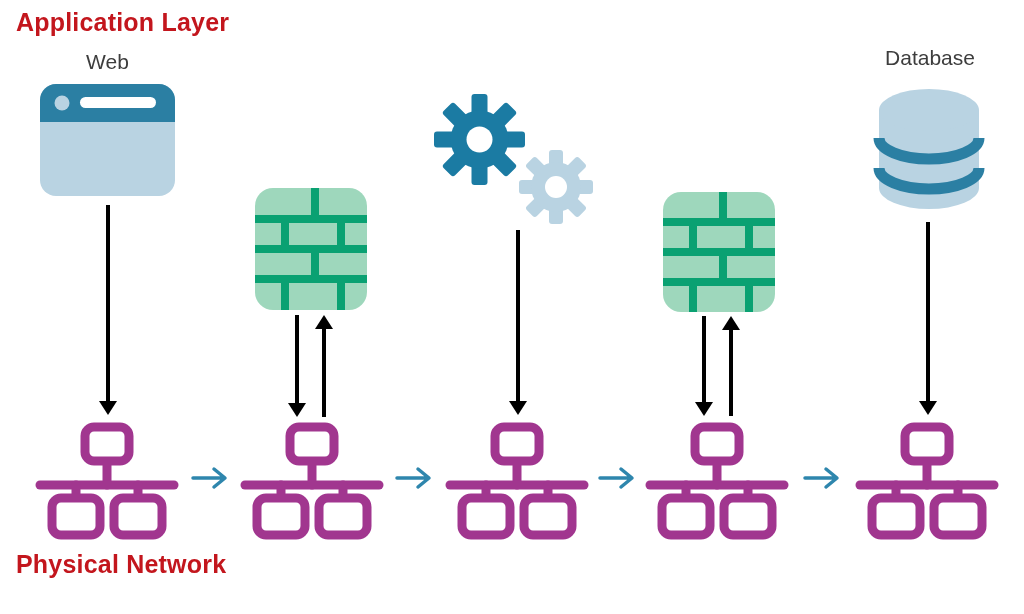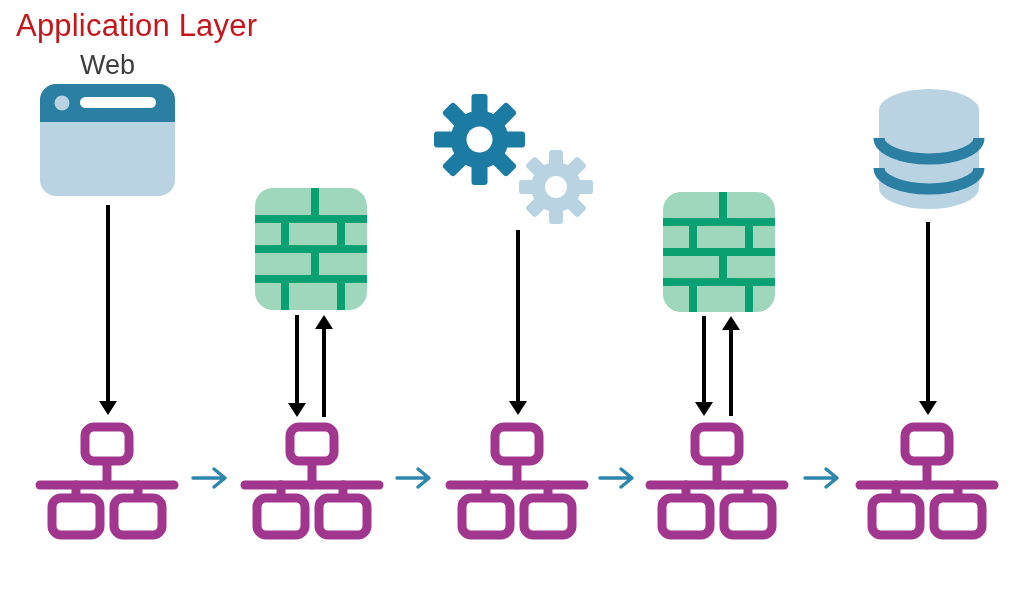--- a/index.html
+++ b/index.html
@@ -8,29 +8,29 @@
   .canvas {
     position: relative;
     width: 1024px;
     height: 614px;
     background: #ffffff;
     overflow: hidden;
   }
   .layer-title {
     position: absolute;
     color: #c3161d;
-    font-size: 31px;
-    font-weight: 400;
+    font-size: 25px;
+    font-weight: 700;
     letter-spacing: 0.2px;
     white-space: nowrap;
   }
   .node-label {
     position: absolute;
     color: #3d3d3d;
-    font-size: 27px;
+    font-size: 21px;
     text-align: center;
     white-space: nowrap;
   }
   .icon { position: absolute; }
   .icon svg { display: block; }
 
   
   .varrow { position: absolute; width: 18px; }
   .varrow .shaft {
     position: absolute; left: 7px; width: 4px; background: #000;
@@ -44,22 +44,24 @@
   }
   .varrow.down .head { bottom: 0; border-top: 14px solid #000; }
   .varrow.up .head { top: 0; border-bottom: 14px solid #000; }
 </style>
 </head>
 <body>
 
 <div class="canvas">
 
   <div class="layer-title" style="left:16px; top:8px;">Application Layer</div>
+  <div class="layer-title" style="left:16px; top:550px;">Physical Network</div>
 
   <div class="node-label" style="left:40px; top:50px; width:135px;">Web</div>
+  <div class="node-label" style="left:855px; top:46px; width:150px;">Database</div>
 
   <div class="icon" style="left:40px; top:84px;">
     <svg width="135" height="112" viewBox="0 0 135 112" aria-hidden="true">
       <rect width="135" height="112" rx="16" fill="#b9d3e2"></rect>
       <path d="M0 38 V16 A16 16 0 0 1 16 0 H119 A16 16 0 0 1 135 16 V38 Z" fill="#2b7fa3"></path>
       <circle cx="22" cy="19" r="7.5" fill="#b9d3e2"></circle>
       <rect x="40" y="13" width="76" height="11" rx="5.5" fill="#ffffff"></rect>
     </svg>
   </div>
 

